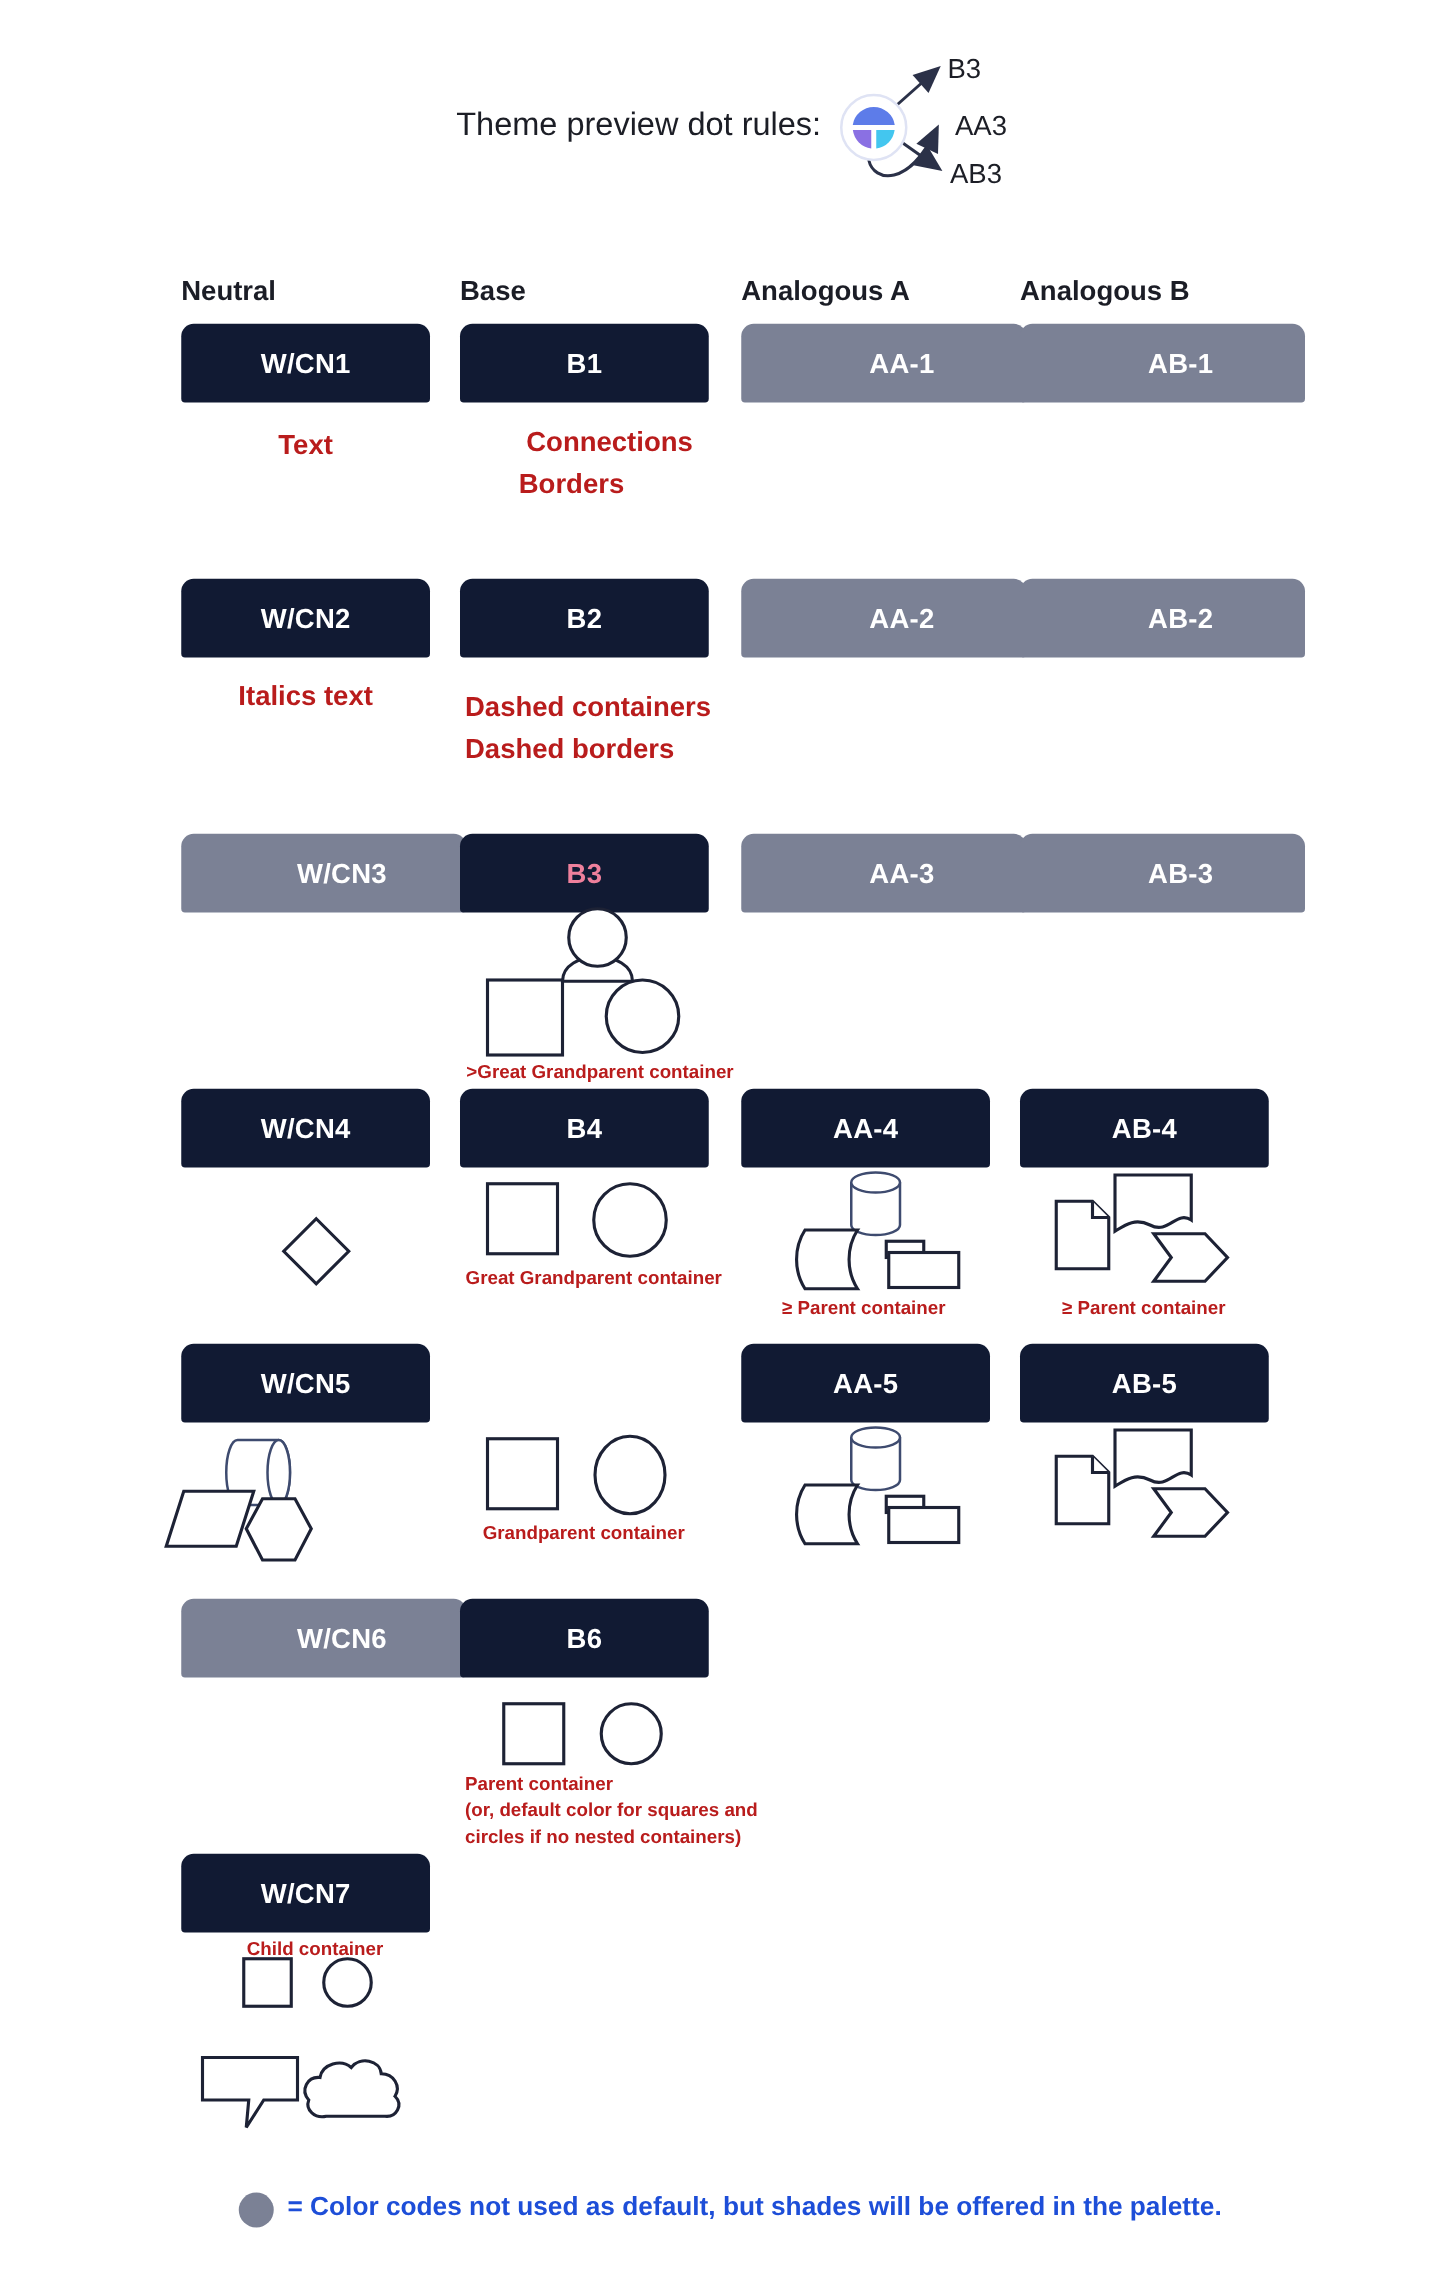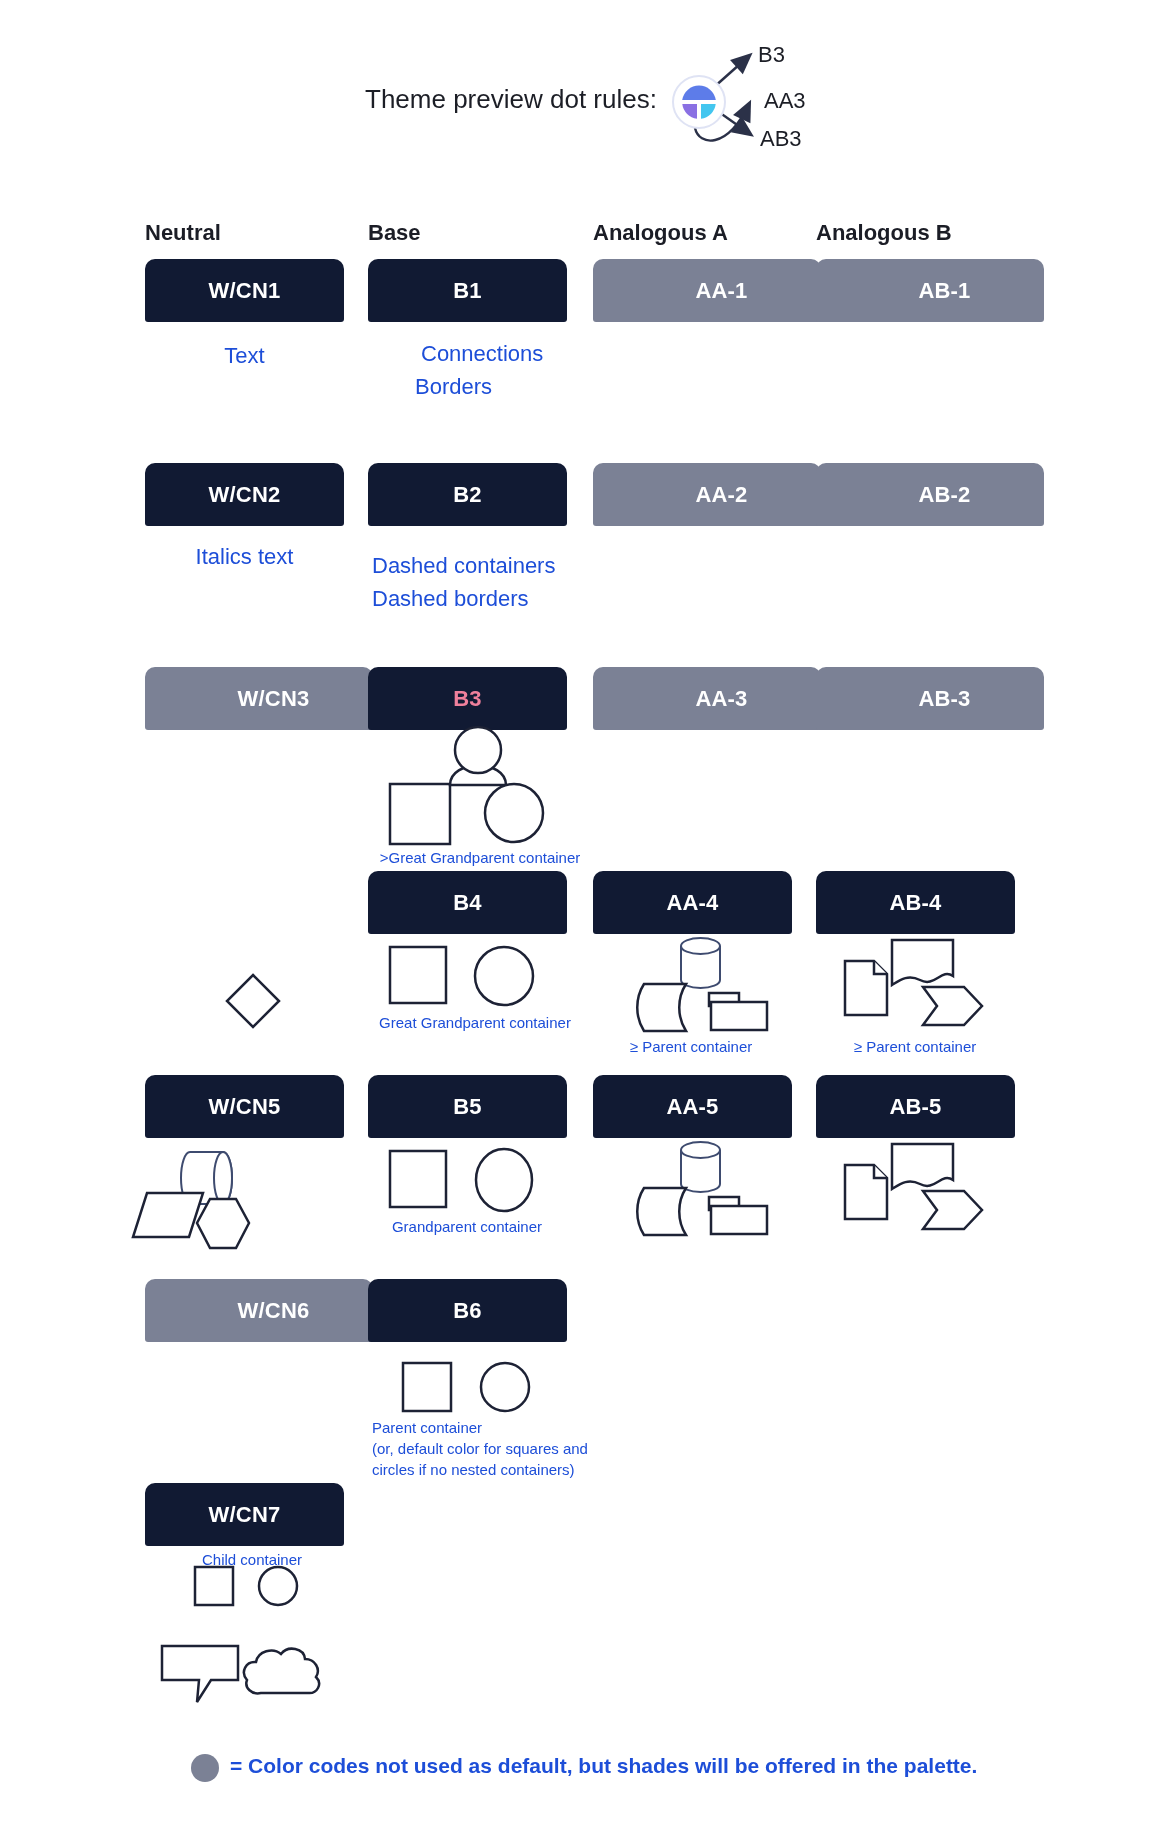--- a/index.html
+++ b/index.html
@@ -10,21 +10,21 @@
   .c1{left:145px}.c2{left:368px}.c3{left:593px}.c4{left:816px}
   .r1{top:259px}.r2{top:463px}.r3{top:667px}.r4{top:871px}.r5{top:1075px}.r6{top:1279px}.r7{top:1483px}
   .badge{position:absolute;width:199px;height:63px;border-radius:10px 10px 3px 3px;
          display:flex;align-items:center;justify-content:center;
          font-size:22px;font-weight:bold;color:#ffffff;letter-spacing:.2px;}
   .badge.dark{background:var(--dark-badge,#111a33);}
   .badge.gray{background:var(--gray-badge,#7b8195);padding-left:29px;}
   .badge.pink{color:var(--pink,#ef809c);}
   .col-header{position:absolute;top:220px;width:199px;text-align:left;
               font-size:22px;font-weight:bold;color:#1b1d26;}
-  .cap{position:absolute;font-weight:normal;color:#1d4ed8;white-space:nowrap;}
+  .cap{position:absolute;font-weight:bold;color:#b91c1c;white-space:nowrap;}
   .cap-lg{font-size:22px;}
   .cap-sm{font-size:15px;}
   .title{position:absolute;left:365px;top:84px;font-size:26px;font-weight:normal;color:#1c1e26;}
   .dot-label{position:absolute;font-size:22px;font-weight:normal;color:#1c1e26;}
   .legend-dot{position:absolute;left:191px;top:1754px;width:28px;height:28px;border-radius:50%;
               background:var(--gray-badge,#7b8195);}
   .legend-text{position:absolute;left:230px;top:1754px;font-size:21px;font-weight:bold;color:#1d4ed8;}
   svg{position:absolute;overflow:visible;}
   .ink{fill:#ffffff;stroke:#1d2235;stroke-width:2.5;}
   .steel{fill:#ffffff;stroke:#3e4b6f;stroke-width:2;}
@@ -86,20 +86,21 @@
   <div class="badge gray c4 r3">AB-3</div>
 
   <svg class="abs" style="left:386px;top:720px" width="170" height="128" viewBox="0 0 170 128">
     <rect class="ink" x="4" y="64" width="60" height="60"></rect>
     <path class="ink" d="M64,65 C64,39 120,39 120,65 Z"></path>
     <circle class="ink" cx="92" cy="30" r="23"></circle>
     <circle class="ink" cx="128" cy="93" r="29"></circle>
   </svg>
   <div class="cap cap-sm" style="left:350px;top:849px;width:260px;text-align:center">&gt;Great Grandparent container</div>
 
+  <div class="badge dark c1 r4">W/CN4</div>
   <div class="badge dark c2 r4">B4</div>
   <div class="badge dark c3 r4">AA-4</div>
   <div class="badge dark c4 r4">AB-4</div>
 
   <svg class="abs" style="left:224px;top:972px" width="58" height="58" viewBox="0 0 58 58">
     <polygon class="ink" points="29,3 55,29 29,55 3,29"></polygon>
   </svg>
 
   <svg class="abs" style="left:388px;top:944px" width="150" height="64" viewBox="0 0 150 64">
     <rect class="ink" x="2" y="3" width="56" height="56"></rect>
@@ -118,21 +119,20 @@
 
   <svg class="abs" style="left:838px;top:936px" width="148" height="96" viewBox="0 0 148 96">
     <path class="ink" d="M54,4 L115,4 L115,40 C103,32 97,52 82,44 C70,38 62,44 54,49 Z"></path>
     <path class="ink" d="M7,25 L36,25 L49,38 L49,79 L7,79 Z"></path>
     <path class="ink" d="M36,25 L36,38 L49,38" fill="none"></path>
     <polygon class="ink" points="85,51 126,51 144,70 126,89 85,89 99,70"></polygon>
   </svg>
   <div class="cap cap-sm" style="left:785px;top:1038px;width:260px;text-align:center">≥ Parent container</div>
 
   <div class="badge dark c1 r5">W/CN5</div>
-  <div class="badge dark c2 r5">B5</div>
   <div class="badge dark c3 r5">AA-5</div>
   <div class="badge dark c4 r5">AB-5</div>
 
   <svg class="abs" style="left:130px;top:1150px" width="130" height="102" viewBox="0 0 130 102">
     <path class="steel" d="M60,2 L93,2 A9,26 0 0 1 93,54 L60,54 A9,26 0 0 1 60,2 Z"></path>
     <ellipse class="steel" cx="93" cy="28" rx="9" ry="26"></ellipse>
     <polygon class="ink" points="17,43 73,43 59,87 3,87"></polygon>
     <polygon class="ink" points="80,49 106,49 119,73 106,98 80,98 67,73"></polygon>
   </svg>
 

